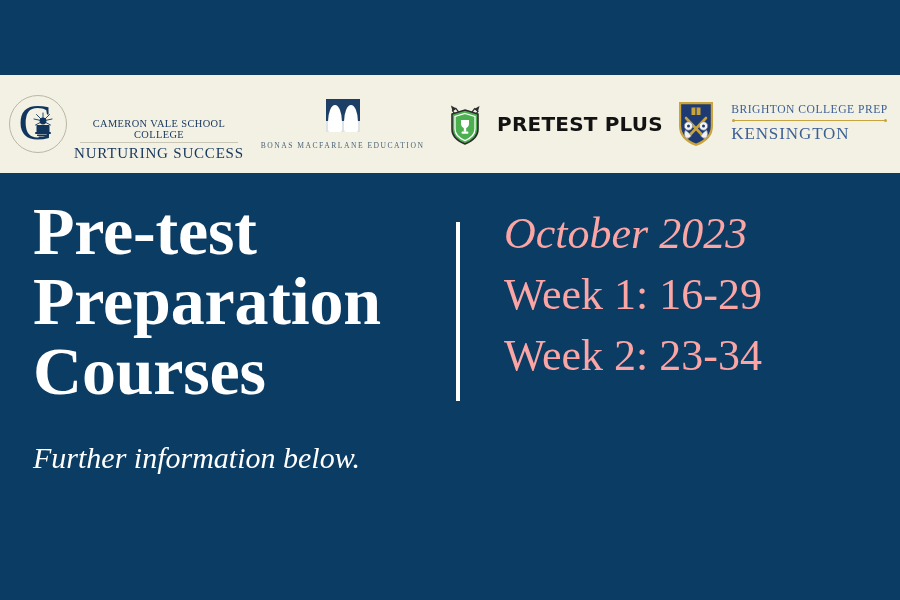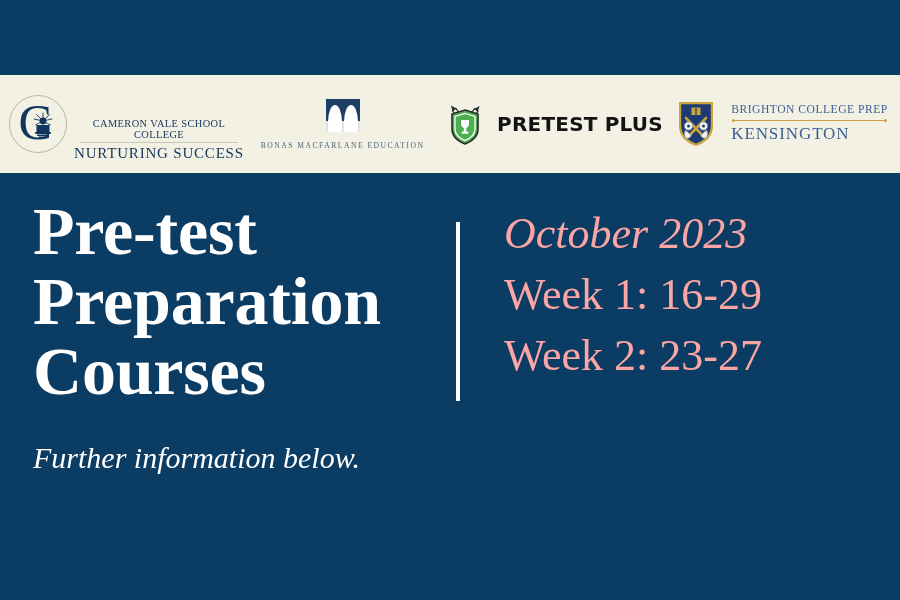--- a/index.html
+++ b/index.html
@@ -374,16 +374,16 @@
     <div class="headline-line">Courses</div>
   </div>
 
   <div id="subline">Further information below.</div>
 
   <div id="vertical-divider"></div>
 
   <div id="dates-block">
     <div class="date-line italic">October 2023</div>
     <div class="date-line">Week 1: 16-29</div>
-    <div class="date-line">Week 2: 23-27</div>
+    <div class="date-line">Week 2: 23-34</div>
   </div>
 
 </div>
 
 </body></html>

